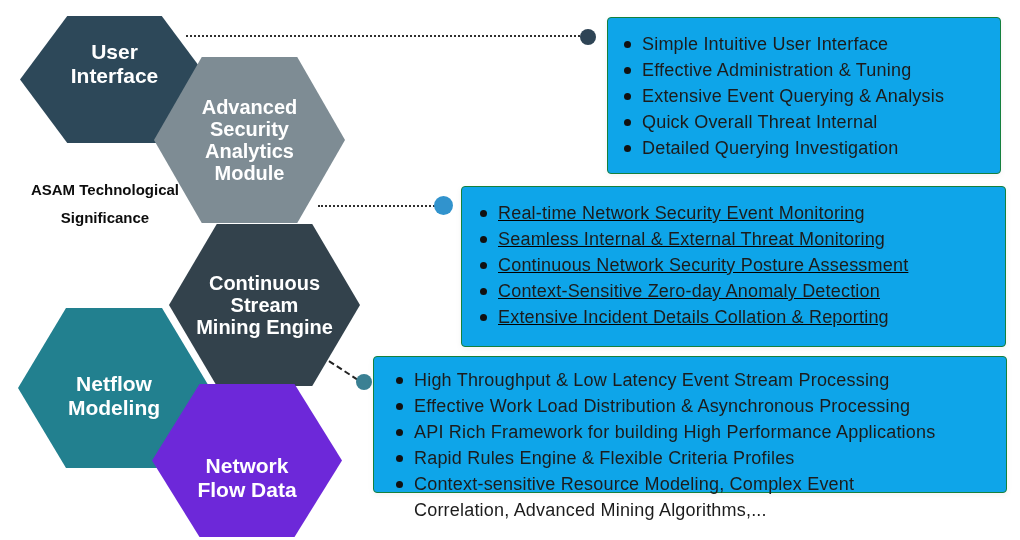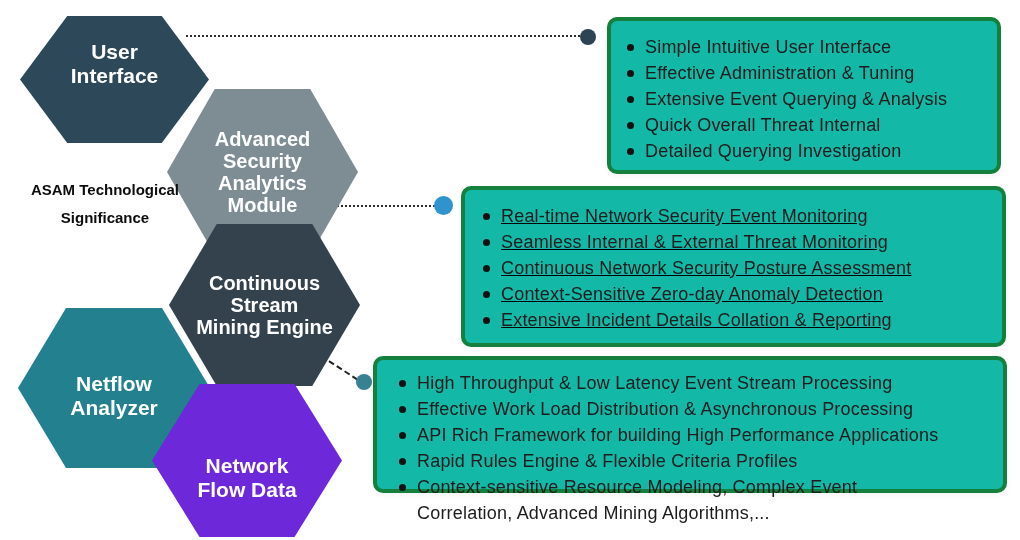--- a/index.html
+++ b/index.html
@@ -8,21 +8,21 @@
 
   
   .hex{
     position:absolute;z-index:2;
     clip-path:polygon(0 50%,25% 0,75% 0,100% 50%,75% 100%,25% 100%);
     display:flex;align-items:center;justify-content:center;text-align:center;
     color:#ffffff;font-weight:700;box-sizing:border-box;
   }
   .hex .label{white-space:pre-line;}
   .hex-1{left:20px;top:16px;width:189px;height:127px;background:#2d4859;font-size:21px;line-height:24px;padding-bottom:32px;}
-  .hex-2{left:167px;top:57px;width:191px;height:166px;background:#7e8c94;font-size:20px;line-height:22px;margin-top:32px;}
+  .hex-2{left:154px;top:57px;width:191px;height:166px;background:#7e8c94;font-size:20px;line-height:22px;}
   .hex-3{left:169px;top:224px;width:191px;height:162px;background:#33424c;font-size:20px;line-height:22px;}
   .hex-4{left:18px;top:308px;width:192px;height:160px;background:#22808f;font-size:21px;line-height:24px;padding-top:16px;}
   .hex-5{left:152px;top:384px;width:190px;height:153px;background:#6d28d9;font-size:21px;line-height:24px;padding-top:34px;}
 
   
   .title{
     position:absolute;left:0;top:176px;width:210px;z-index:2;
     text-align:center;font-size:15px;font-weight:600;line-height:28px;color:#0d0d0d;
   }
 
@@ -31,21 +31,21 @@
   .conn-1{left:186px;top:35px;width:394px;border-top:2px dotted #2f2f2f;}
   .conn-2{left:318px;top:205px;width:117px;border-top:2px dotted #2f2f2f;}
   .conn-3{left:306px;top:345px;width:62px;border-top:2px dashed #222;transform:rotate(33deg);transform-origin:0 0;}
   .cdot{position:absolute;z-index:1;border-radius:50%;}
   .dot-1{left:580px;top:29px;width:16px;height:16px;background:#2e4455;}
   .dot-2{left:434px;top:196px;width:19px;height:19px;background:#3193cd;}
   .dot-3{left:356px;top:374px;width:16px;height:16px;background:#3a8093;}
 
   
   .box{
-    position:absolute;z-index:3;background:#14b8a6;border:4px solid #15803d;border-radius:10px;
+    position:absolute;z-index:3;background:#0ea5e9;border:1px solid #15803d;border-radius:4px;
     box-shadow:0 2px 6px rgba(0,0,0,0.05);box-sizing:border-box;
   }
   .box ul{list-style:none;margin:0;padding:0;}
   .box li{display:flex;align-items:flex-start;font-size:18px;line-height:26px;color:#1c1c1c;letter-spacing:0.2px;}
   .box .dot{flex:0 0 auto;width:7px;height:7px;border-radius:50%;background:#111;margin:10px 11px 0 0;}
   .box-1{left:607px;top:17px;width:394px;height:157px;padding:13px 8px 0 16px;}
   .box-2{left:461px;top:186px;width:545px;height:161px;padding:13px 8px 0 18px;text-decoration:underline;}
   .box-3{left:373px;top:356px;width:634px;height:137px;padding:10px 8px 0 22px;}
   .box-3 li:nth-child(5) .text{max-width:520px;}
 </style>
@@ -71,21 +71,21 @@
 Analytics
 Module</span>
   </div>
   <div class="hex hex-3">
     <span class="label">Continuous
 Stream
 Mining Engine</span>
   </div>
   <div class="hex hex-4">
     <span class="label">Netflow
-Analyzer</span>
+Modeling</span>
   </div>
   <div class="hex hex-5">
     <span class="label">Network
 Flow Data</span>
   </div>
 
   <div class="title">ASAM Technological Significance</div>
 
   <div class="box box-1">
     <ul>

